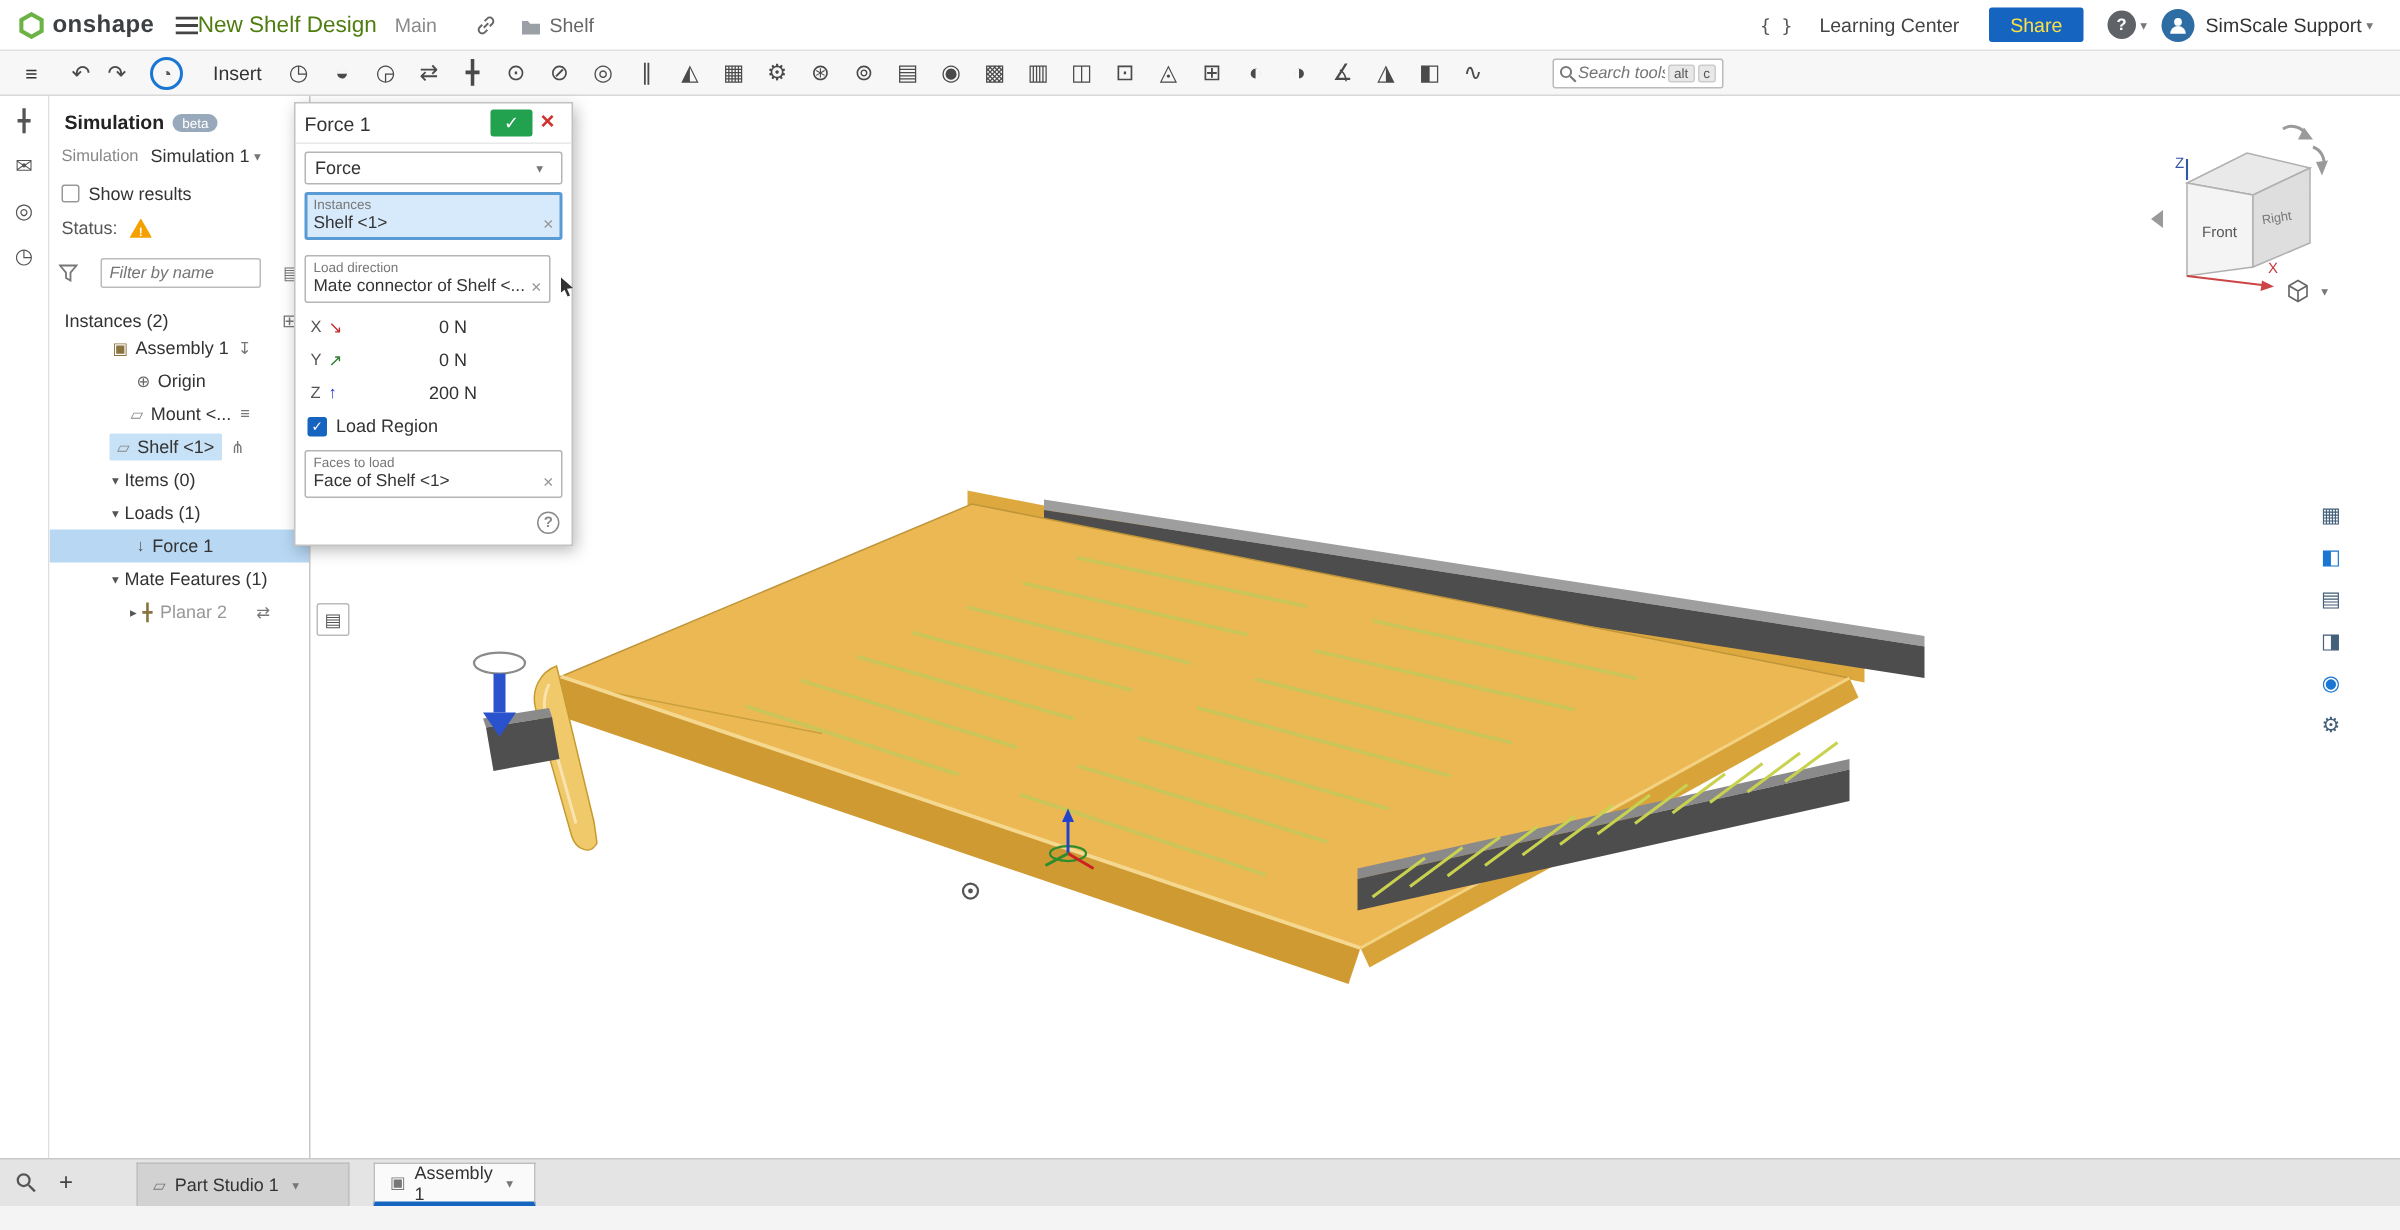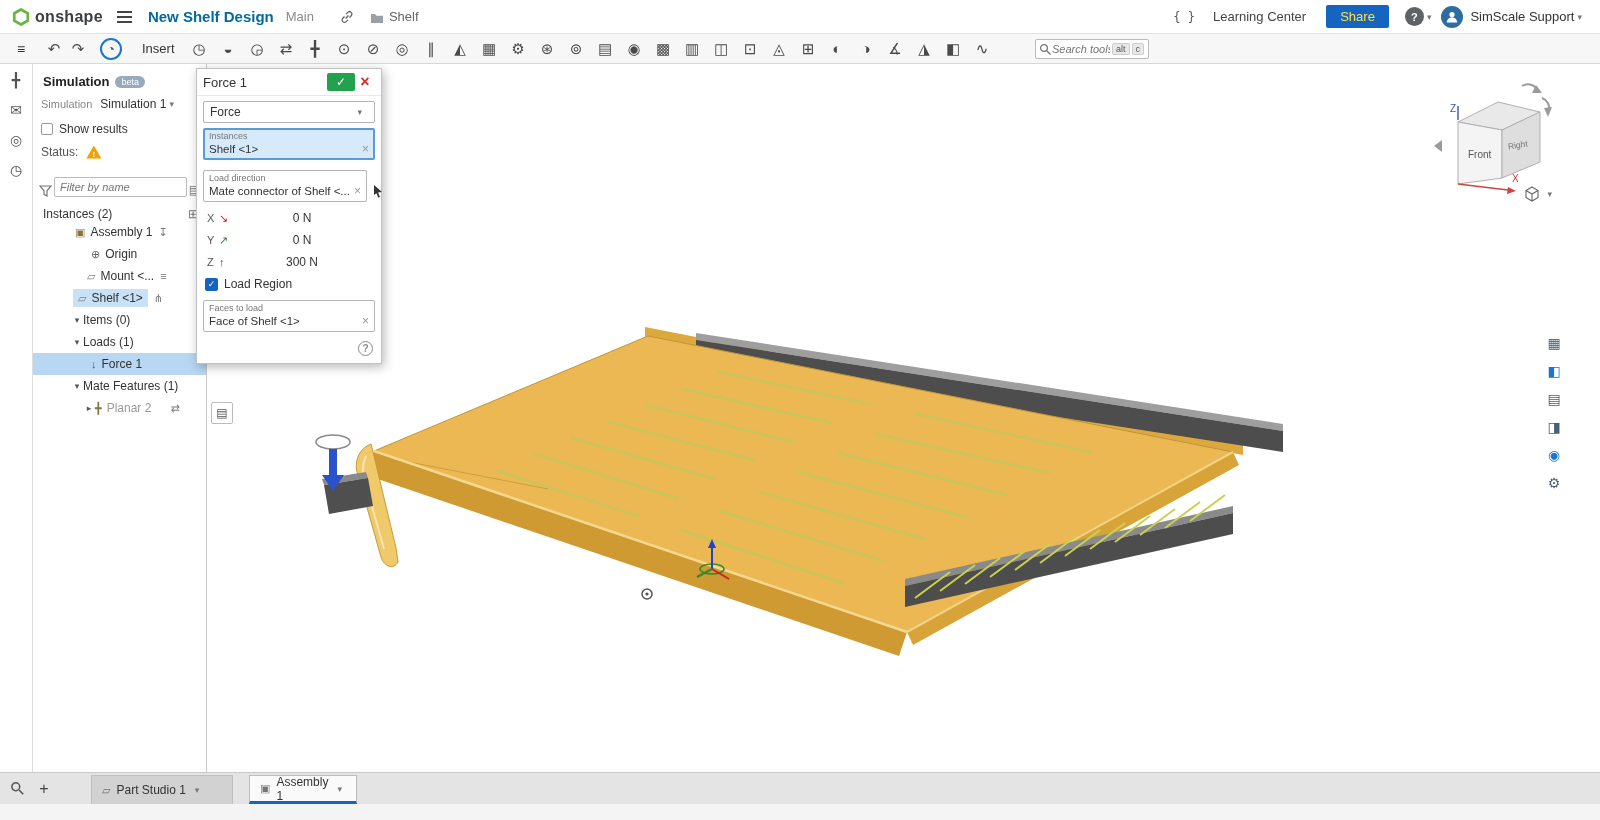--- a/index.html
+++ b/index.html
@@ -4,21 +4,21 @@
 <style>
 *{margin:0;padding:0;box-sizing:border-box}
 body{font-family:"Liberation Sans",sans-serif;background:#dcdcdc}
 .app{position:relative;width:1600px;height:820px;background:#fff;overflow:hidden;font-size:12px;color:#333}
 
 
 .topbar{position:absolute;left:0;top:0;width:100%;height:34px;background:#fff;border-bottom:1px solid #e2e2e2;display:flex;align-items:center;padding:0 12px;z-index:40}
 .logo{display:flex;align-items:flex-end;gap:5px;cursor:pointer}
 .logo-text{font-size:16px;font-weight:bold;color:#3c4043;letter-spacing:.3px}
 .hamburger{margin-left:14px;display:flex;align-items:center}
-.doc-title{margin-left:16px;font-size:15px;font-weight:bold;color:#0369a1}
+.doc-title{font-size:15px;font-weight:normal;color:#4d7c0f}
 .ws-name{margin-left:12px;font-size:13px;color:#8a8a8a}
 .link-ic{margin-left:26px;display:flex;align-items:center}
 .folder{margin-left:16px;display:flex;align-items:flex-end;gap:5px;font-size:13px;color:#666}
 .tb-spacer{flex:1}
 .fs-ic{font-size:12px;color:#555;font-family:"DejaVu Sans Mono",monospace;margin-right:18px}
 .fs-ic::after{content:"{ }"}
 .learning{font-size:13px;color:#444;margin-right:20px;cursor:pointer}
 .share-btn{background:#1565c0;color:#fde047;font-size:13px;border:none;border-radius:2px;padding:4px 14px;margin-right:16px;cursor:pointer}
 .help-btn{width:19px;height:19px;border-radius:50%;background:#5f6368;color:#fff;font-size:11px;font-weight:bold;display:flex;align-items:center;justify-content:center}
 .caret{font-size:9px;color:#777;margin:0 6px 0 3px}
@@ -47,21 +47,21 @@
 .p-title{display:flex;align-items:center;gap:6px;padding:10px 10px 2px}
 .p-title b{font-size:13px;color:#222}
 .beta-pill{background:#97a9ba;color:#fff;font-size:9px;border-radius:7px;padding:1px 6px}
 .p-sim{display:flex;align-items:center;height:26px;padding:0 8px}
 .p-sim .lbl{font-size:11px;color:#888;margin-right:8px}
 .p-sim .val{font-size:12px;color:#333;cursor:pointer}
 .p-show{display:flex;align-items:center;height:24px;padding:0 8px;gap:6px}
 .cb-off{width:12px;height:12px;border:1px solid #999;border-radius:2px;background:#fff}
 .p-status{display:flex;align-items:center;height:22px;padding:0 8px;gap:8px;color:#555}
 .warn{width:15px;height:13px;background:#f4a100;clip-path:polygon(50% 0,100% 100%,0 100%);display:flex;align-items:flex-end;justify-content:center;color:#fff;font-size:8px;font-weight:bold}
-.p-filter{display:flex;align-items:flex-end;height:30px;padding:0 6px;gap:2px;margin-top:4px}
+.p-filter{display:flex;align-items:center;height:30px;padding:0 6px;gap:15px;margin-top:4px}
 .p-filter input{flex:1;height:20px;border:1px solid #bbb;border-radius:2px;font-size:11px;font-style:italic;color:#666;padding:0 5px;outline:none;min-width:0;font-family:"Liberation Sans",sans-serif}
 .mini-ic{font-size:12px;color:#777;cursor:pointer}
 .p-sechead{display:flex;align-items:flex-end;height:24px;padding:0 8px 0 10px;color:#333}
 .p-sechead .grow{flex:1}
 .trow{display:flex;align-items:center;height:22px;font-size:12px;color:#333;cursor:pointer}
 .trow .tic{font-size:11px;color:#8a7340;margin-right:5px}
 .trow .ric{font-size:11px;color:#777;margin-left:6px}
 .tcaret{font-size:9px;color:#555;width:12px;text-align:center}
 .sel-seg{display:flex;align-items:center;background:#c7e1f7;padding:2px 5px;border-radius:1px}
 .row-selected{background:#b7d7f3}
@@ -419,21 +419,21 @@
       <span class="axis-val">0 N</span>
     </div>
     <div class="axis-row ax-y">
       <span class="axis-l">Y</span>
       <span class="axis-arrow">↗</span>
       <span class="axis-val">0 N</span>
     </div>
     <div class="axis-row ax-z">
       <span class="axis-l">Z</span>
       <span class="axis-arrow">↑</span>
-      <span class="axis-val">300 N</span>
+      <span class="axis-val">200 N</span>
     </div>
     <div class="fd-check">
       <span class="cb-on"></span>
       <span>Load Region</span>
     </div>
     <div class="fd-field">
       <span class="flabel">Faces to load</span>
       <span class="frow">
         <span class="fval">Face of Shelf &lt;1&gt;</span>
         <span class="fd-x"></span>

